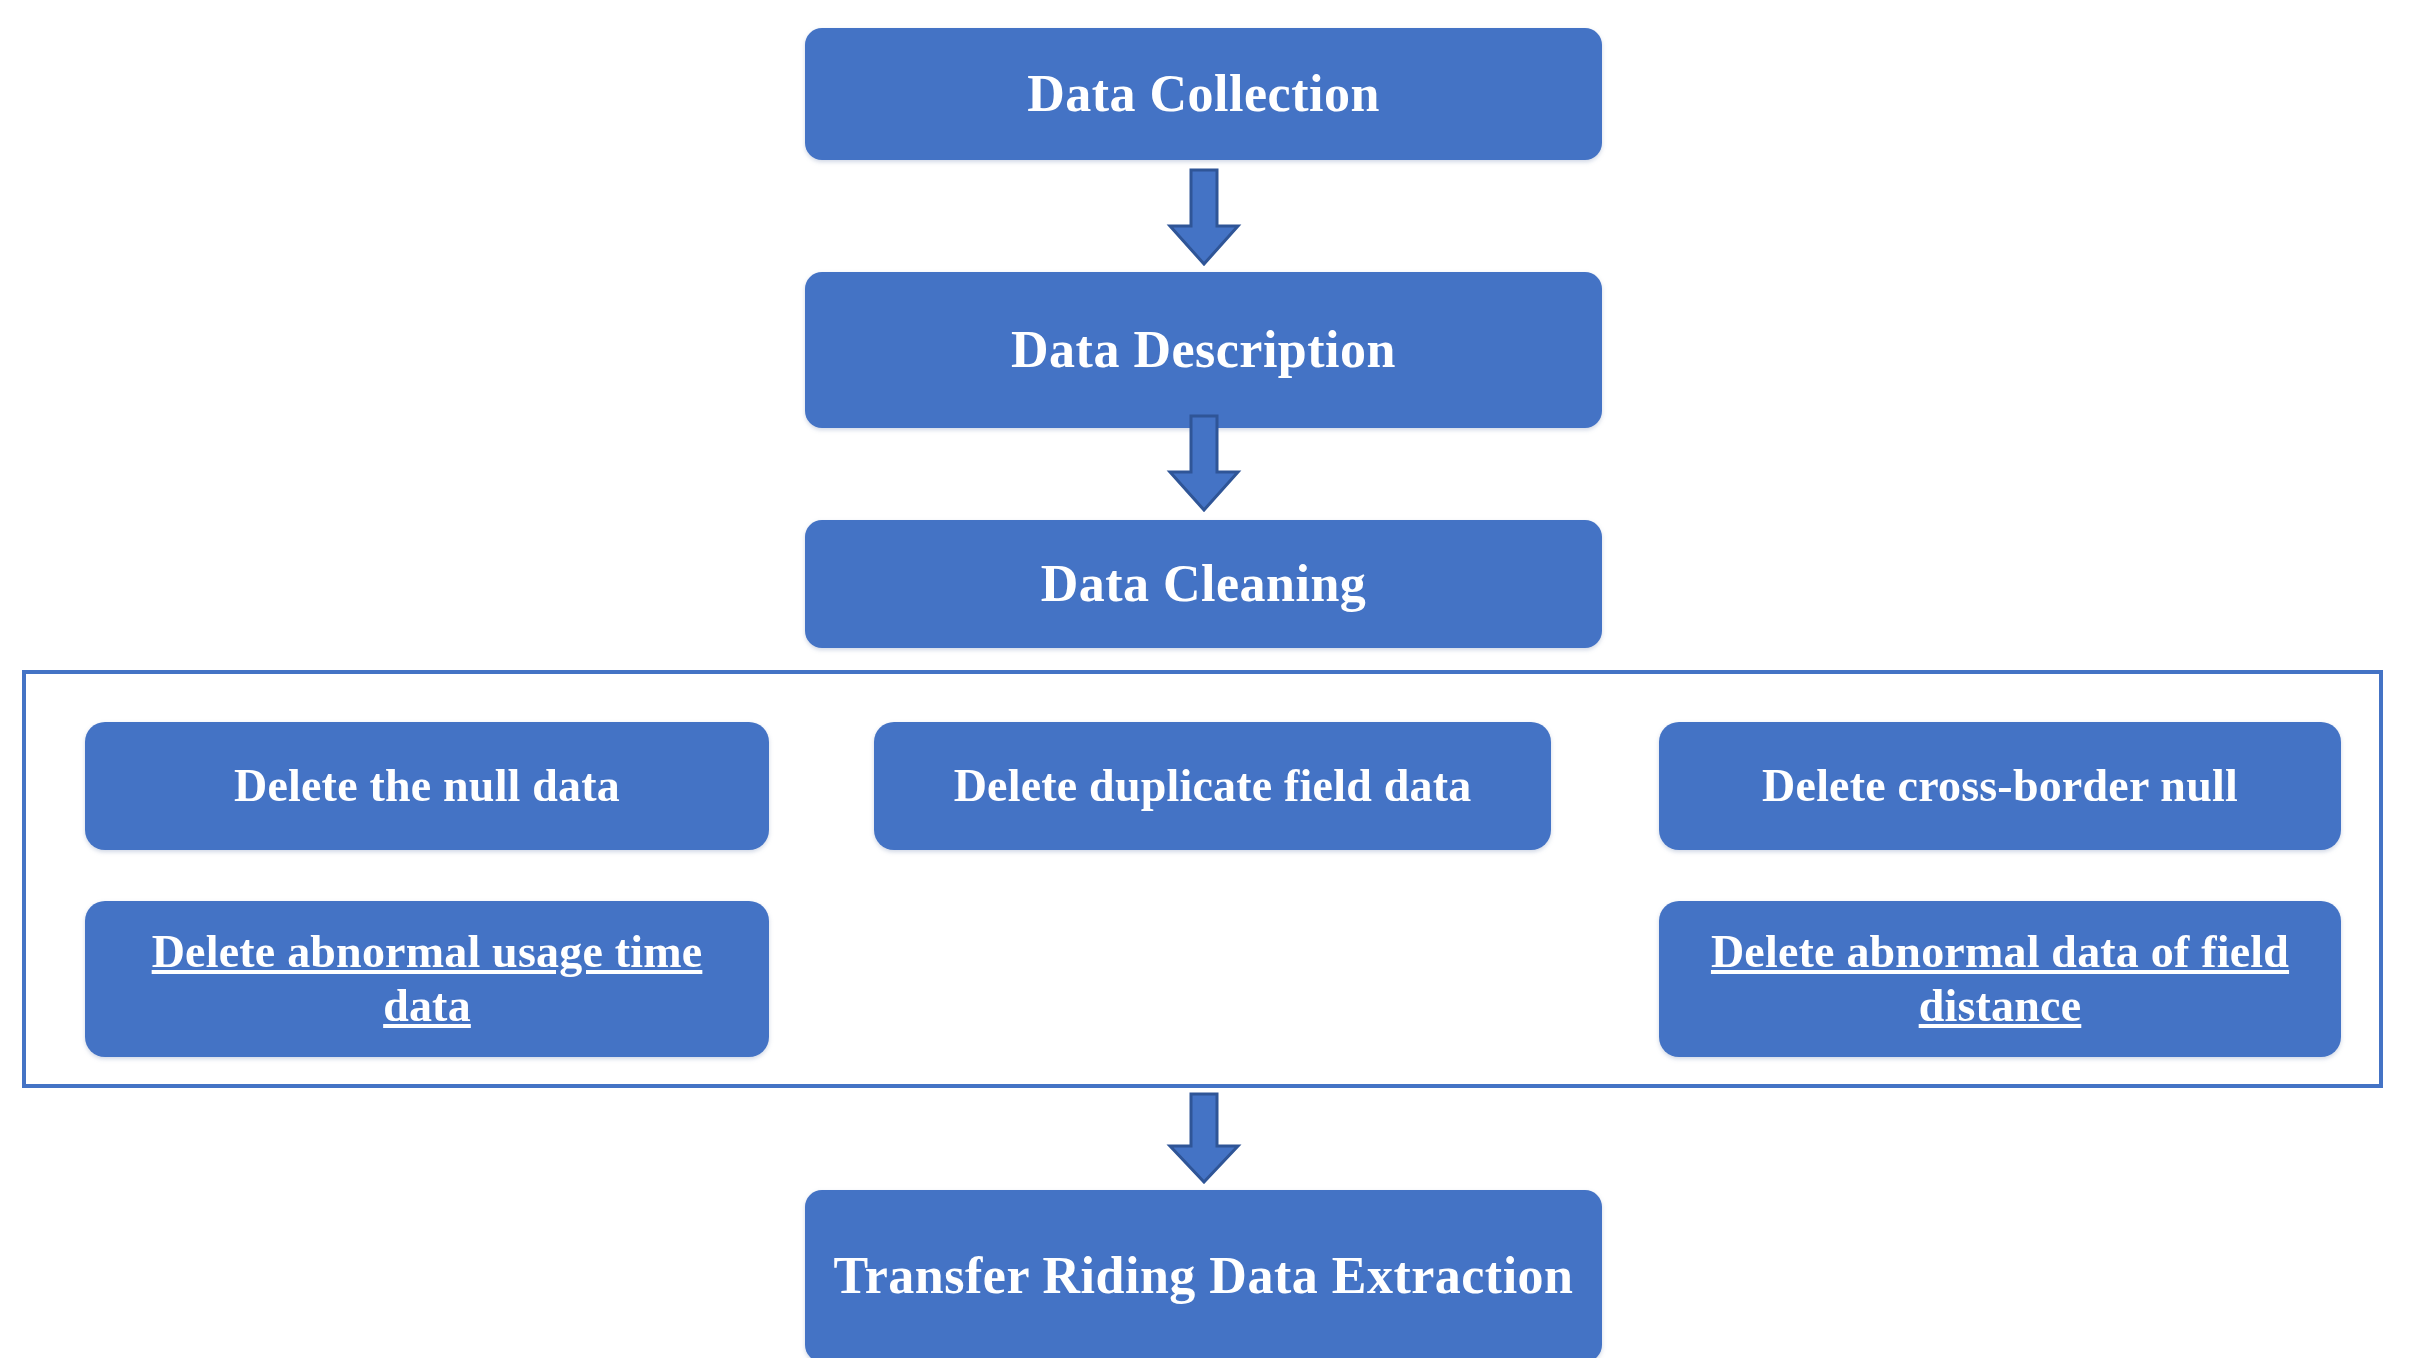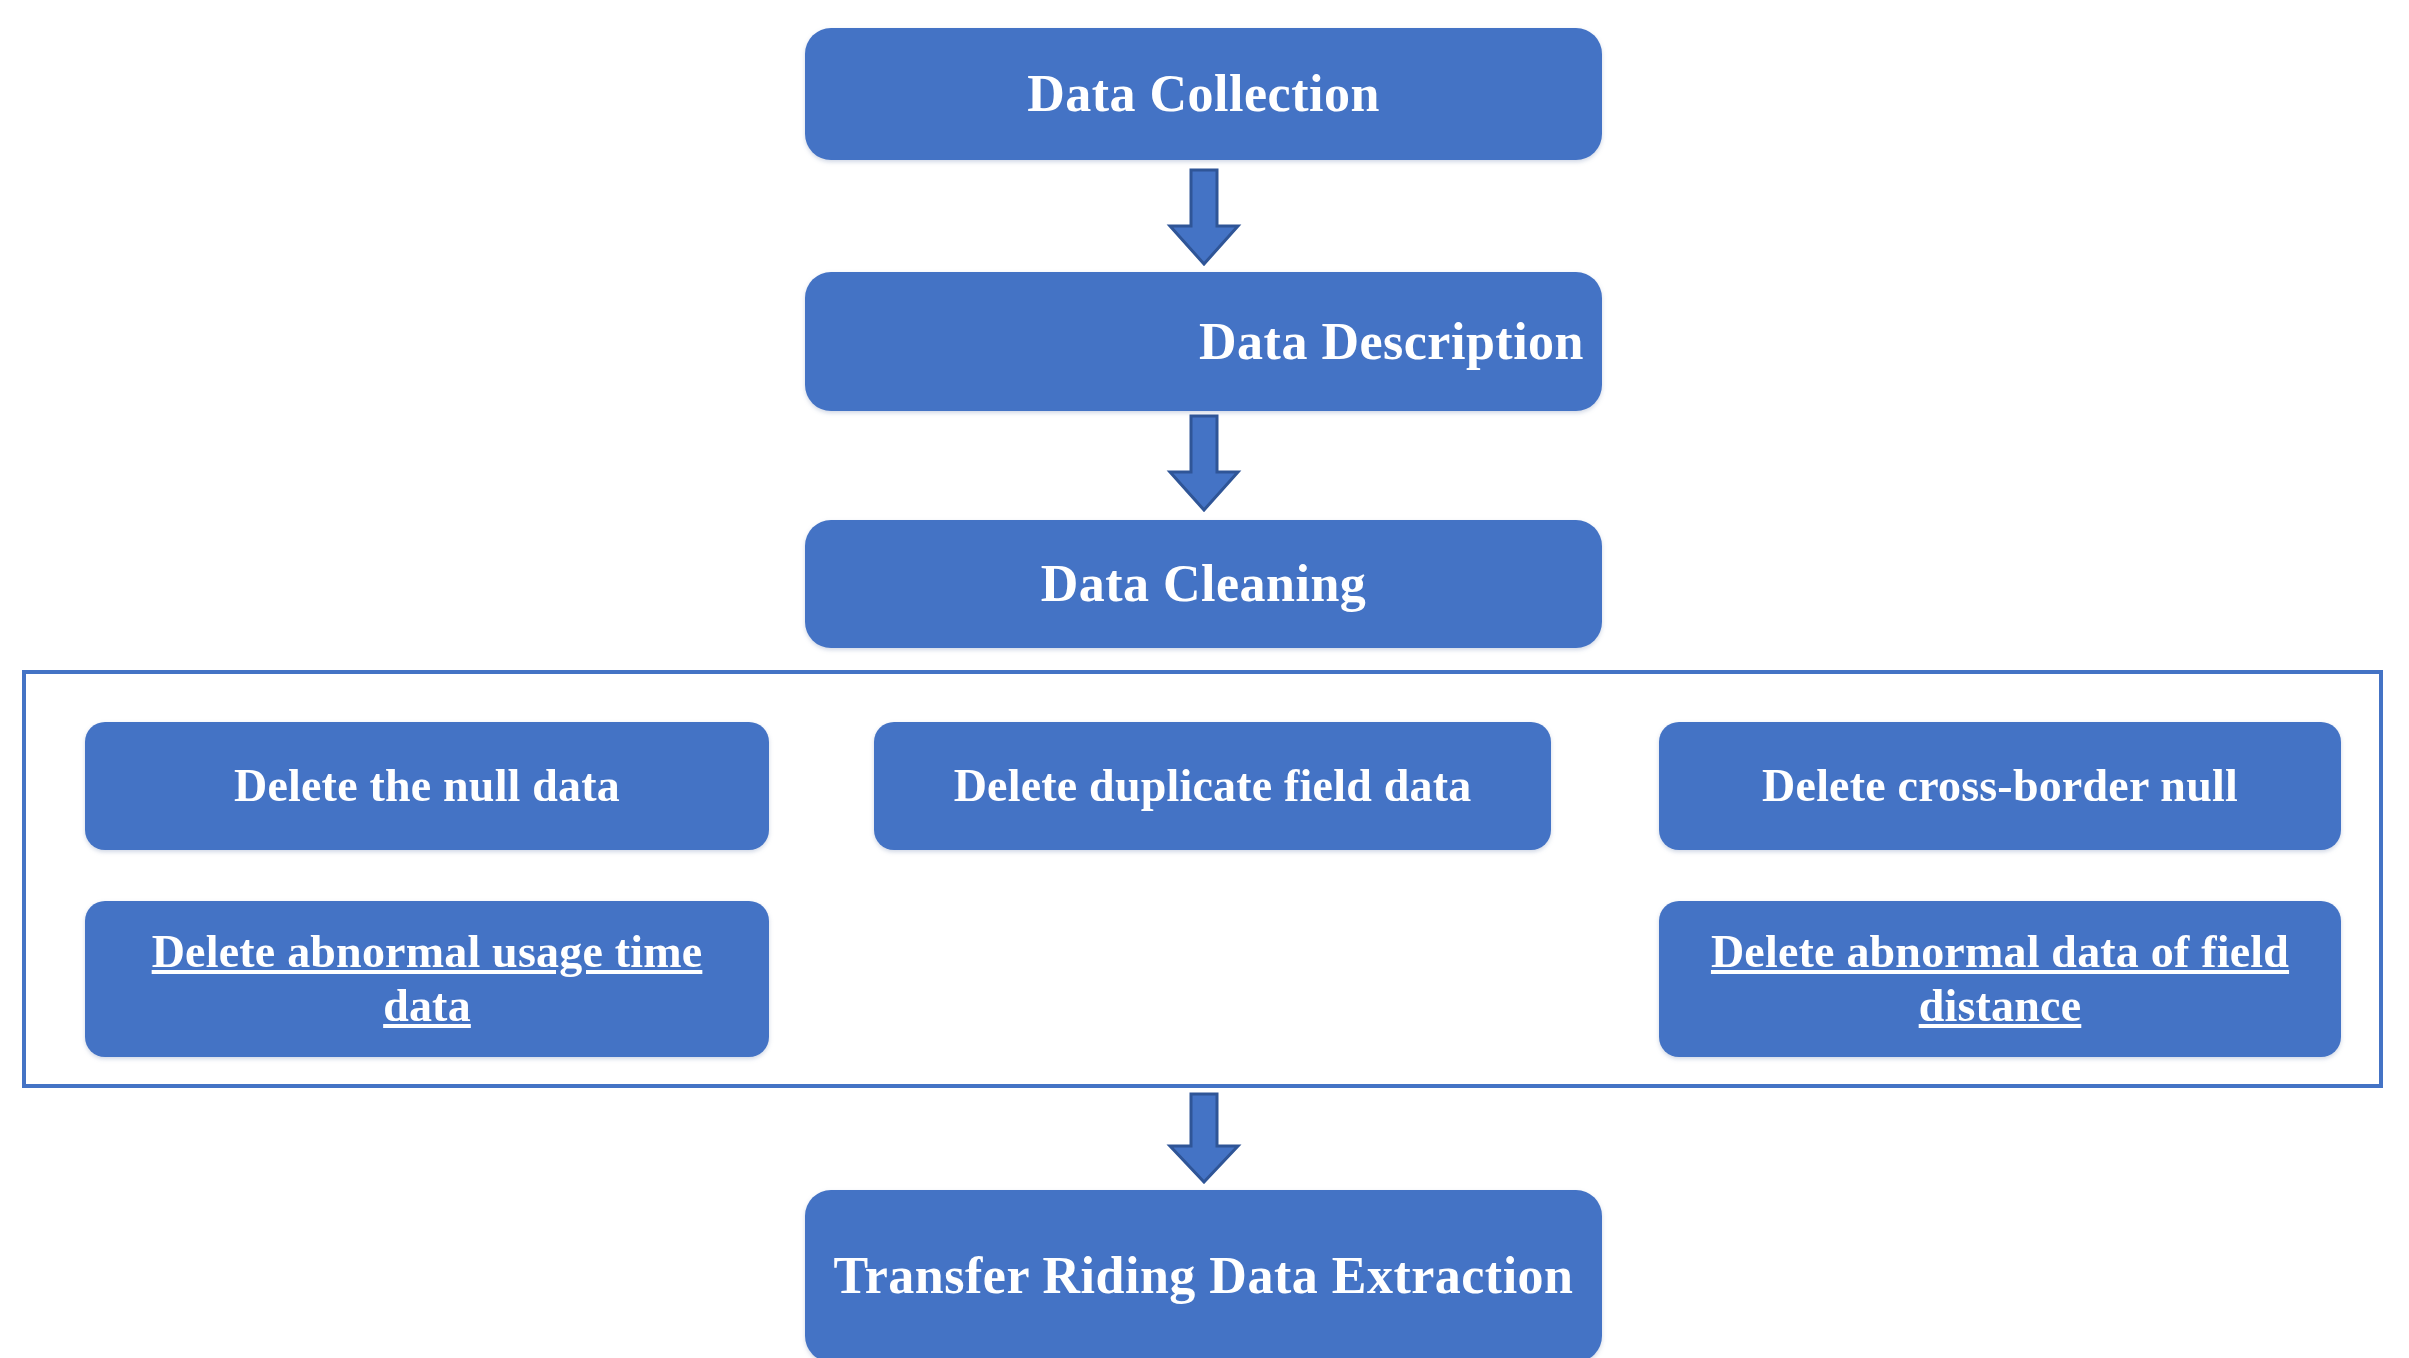--- a/index.html
+++ b/index.html
@@ -16,21 +16,21 @@
     width: 2409px;
     height: 1358px;
     background: #ffffff;
     overflow: hidden;
   }
 
   
   .node {
     position: absolute;
     background: #4473C5;
-    border-radius: 26px;
+    border-radius: 17px;
     color: #ffffff;
     display: flex;
     align-items: center;
     justify-content: center;
     text-align: center;
     font-weight: bold;
     font-family: "Liberation Serif", "DejaVu Serif", serif;
     line-height: 1.18;
     box-sizing: border-box;
     padding: 4px 18px;
@@ -46,21 +46,21 @@
 
   .node-sub {
     font-size: 46px;
     border-radius: 20px;
     letter-spacing: 0.2px;
     align-items: center;
   }
 
   
   #node-data-collection   { top: 28px;   height: 132px; }
-  #node-data-description  { top: 272px;  height: 139px; justify-content: flex-end; }
+  #node-data-description  { top: 272px;  height: 156px; }
   #node-data-cleaning     { top: 520px;  height: 128px; }
   #node-transfer-riding   { top: 1190px; height: 172px; }
 
   
   #cleaning-group {
     position: absolute;
     left: 22px;
     top: 670px;
     width: 2361px;
     height: 418px;

